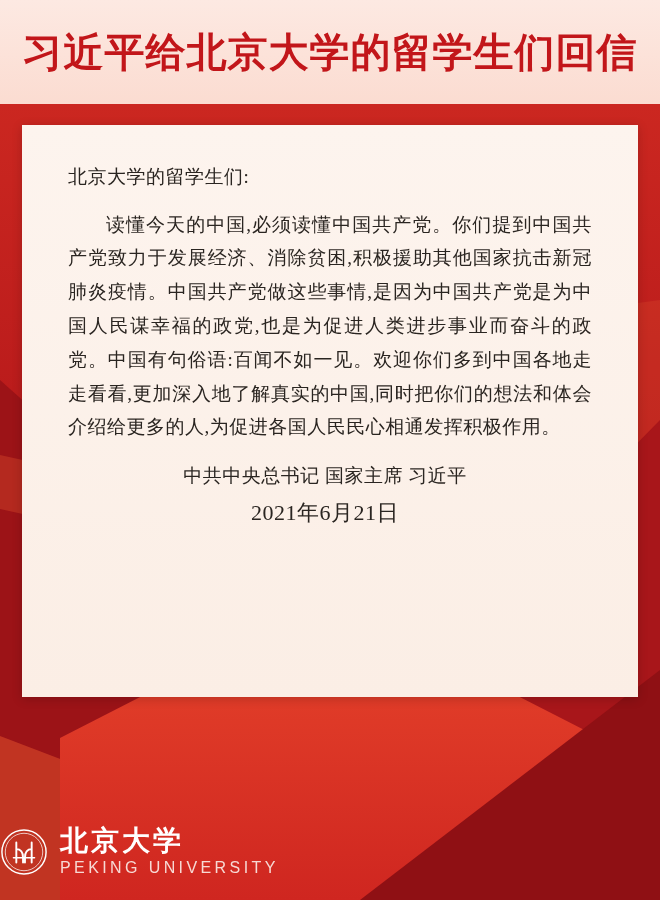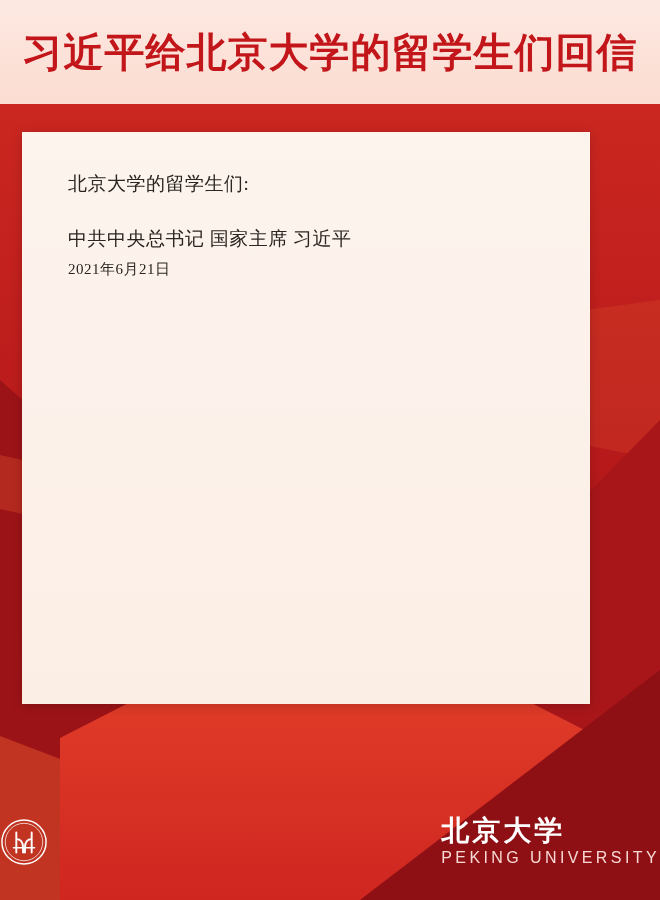--- a/index.html
+++ b/index.html
@@ -100,22 +100,22 @@
     font-weight: bold;
     letter-spacing: 1px;
     color: #c2161a;
     white-space: nowrap;
   }
 
   
   .letter {
     position: absolute;
     left: 22px;
-    top: 132px;
-    width: 568px;
+    top: 125px;
+    width: 616px;
     height: 572px;
     background: #fdf3ec;
     background: linear-gradient(180deg, #fdf4ee 0%, #fbeee5 100%);
     box-shadow: 0 2px 10px rgba(0,0,0,.18);
   }
   .letter-inner {
     padding: 38px 46px 0 46px;
     color: #2a2521;
   }
   .salutation {
@@ -126,46 +126,46 @@
   }
   .para {
     font-size: 19px;
     line-height: 1.78;
     margin: 0 0 2px 0;
     text-indent: 2em;
     text-align: justify;
     letter-spacing: .5px;
   }
   .signature-block {
-    margin-top: 24px;
-    text-align: left;
+    margin-top: 16px;
+    text-align: center;
     padding-right: 10px;
   }
   .signature {
     font-size: 19px;
     line-height: 1.7;
     letter-spacing: .5px;
     margin: 0;
   }
   .sign-date {
-    font-size: 15px;
+    font-size: 22px;
     line-height: 1.7;
     letter-spacing: .5px;
     margin: 2px 0 0 0;
   }
 
   
   .footer {
     position: absolute;
     left: 0;
-    bottom: 34px;
+    bottom: 24px;
     width: 660px;
     display: flex;
     align-items: center;
-    justify-content: space-between;
+    justify-content: flex-start;
     gap: 12px;
   }
   .seal {
     width: 48px;
     height: 48px;
     flex: none;
   }
   .footer-text {
     display: flex;
     flex-direction: column;
@@ -201,20 +201,21 @@
   <div class="bg-shape shape-center-flap"></div>
   <div class="bg-shape shape-maroon-right"></div>
 
   <div class="header-band">
     <div class="header-title">习近平给北京大学的留学生们回信</div>
   </div>
 
   <div class="letter">
     <div class="letter-inner">
       <p class="salutation">北京大学的留学生们:</p>
+      <p class="para">读懂今天的中国,必须读懂中国共产党。你们提到中国共产党致力于发展经济、消除贫困,积极援助其他国家抗击新冠肺炎疫情。中国共产党做这些事情,是因为中国共产党是为中国人民谋幸福的政党,也是为促进人类进步事业而奋斗的政党。中国有句俗语:百闻不如一见。欢迎你们多到中国各地走走看看,更加深入地了解真实的中国,同时把你们的想法和体会介绍给更多的人,为促进各国人民民心相通发挥积极作用。</p>
       <div class="signature-block">
         <p class="signature">中共中央总书记 国家主席 习近平</p>
         <p class="sign-date">2021年6月21日</p>
       </div>
     </div>
   </div>
 
   <div class="footer">
     <svg class="seal" viewBox="0 0 100 100" aria-hidden="true">
       <circle cx="50" cy="50" r="46" fill="none" stroke="#ffffff" stroke-width="3"></circle>

